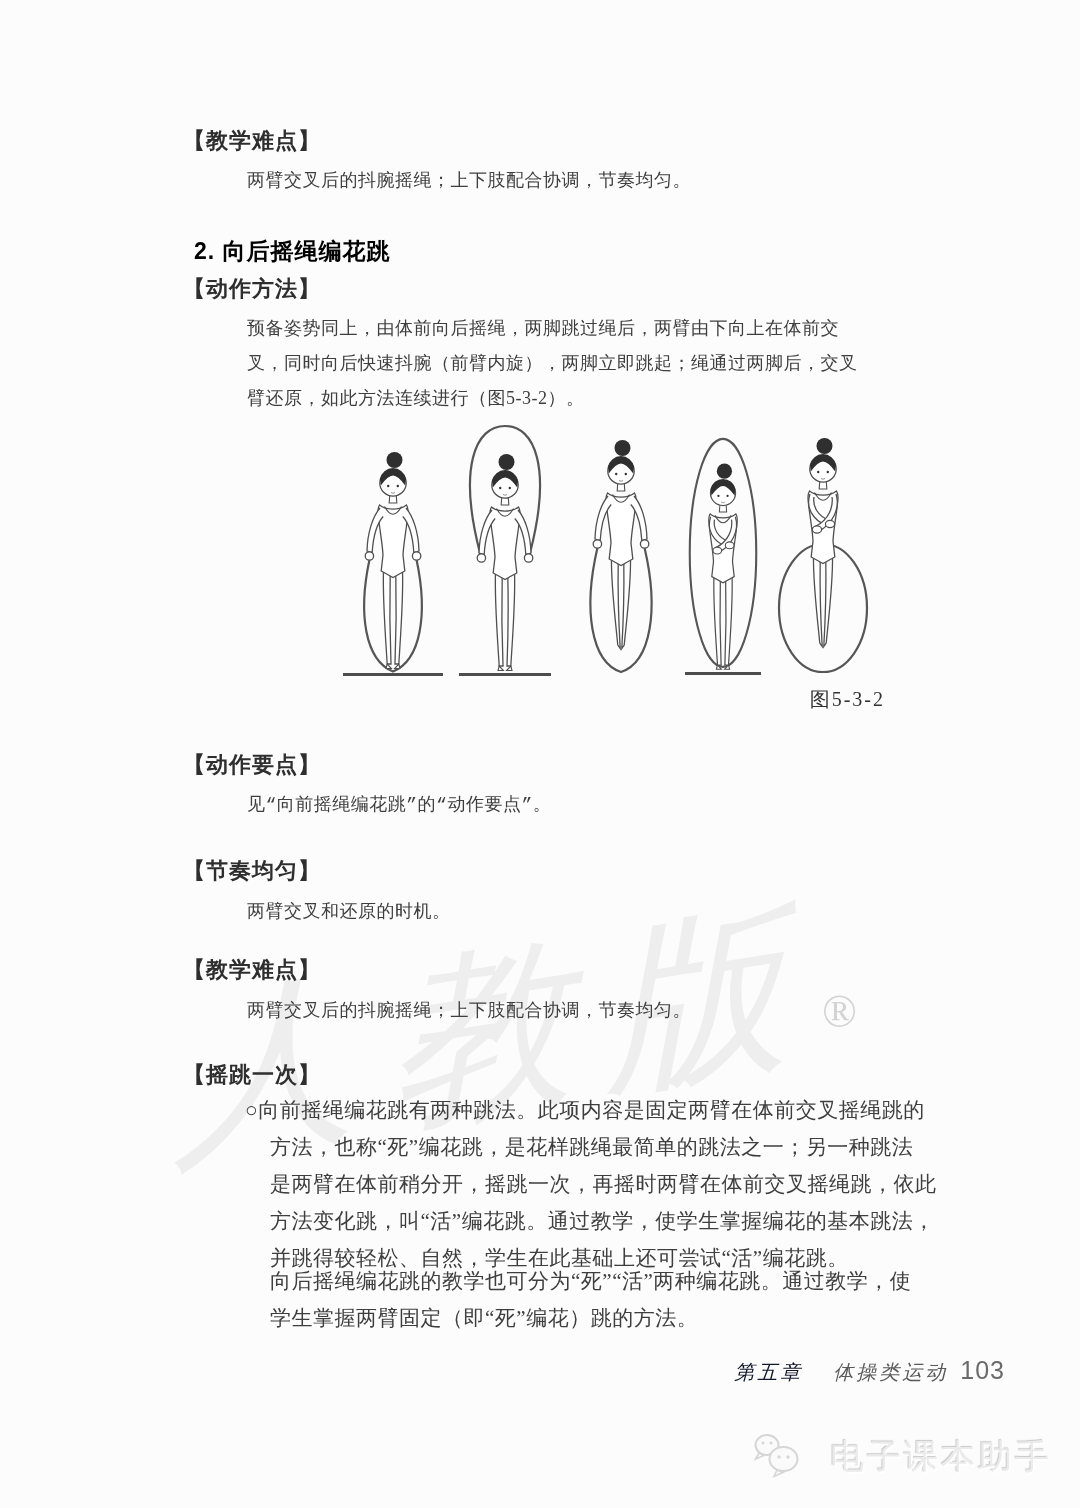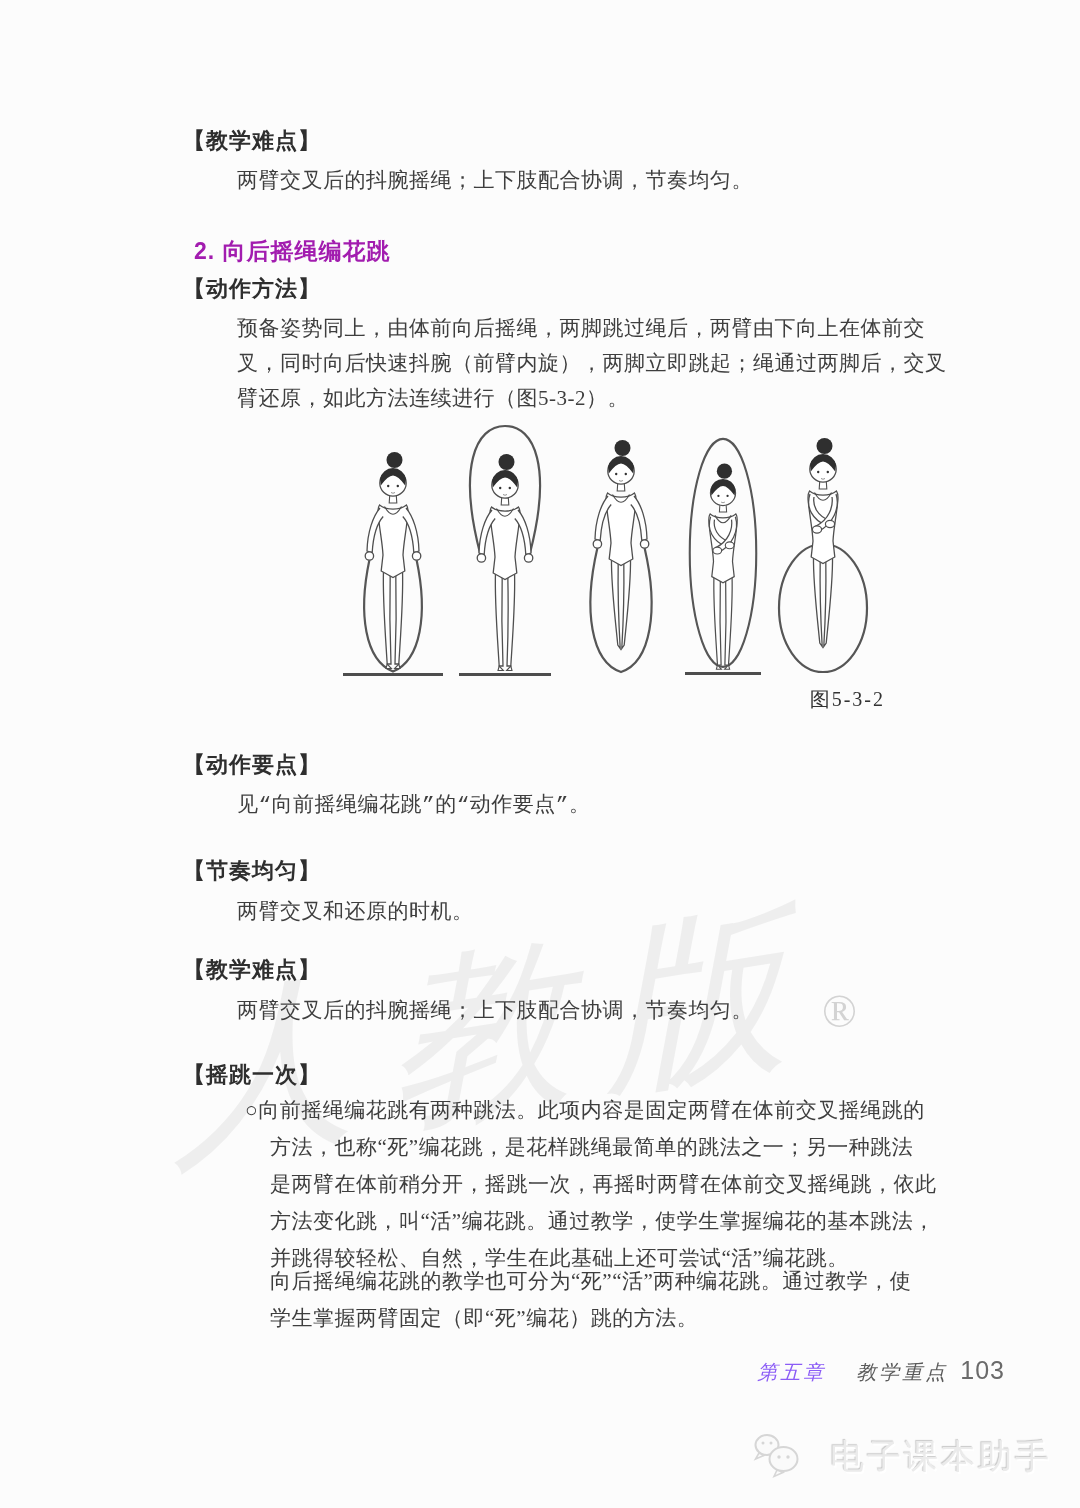--- a/index.html
+++ b/index.html
@@ -12,46 +12,46 @@
     overflow:hidden;
     font-family:"Liberation Serif", serif;
     color:#3b3b3b;
   }
   .hdr{
     position:absolute;left:183px;
     font-size:22px;font-weight:600;color:#2e2e2e;
     letter-spacing:1px;white-space:pre;
   }
   .body-text{
-    position:absolute;left:237px;
-    font-size:21px;line-height:35px;color:#3e3e3e;
+    position:absolute;left:247px;
+    font-size:18px;line-height:35px;color:#3e3e3e;
     white-space:pre;letter-spacing:0.5px;
   }
   .num-heading{
     position:absolute;left:194px;
-    font-size:23px;font-weight:700;color:#a21caf;
+    font-size:23px;font-weight:700;color:#000000;
     font-family:"Liberation Sans", sans-serif;
     letter-spacing:1px;white-space:pre;
   }
   .suggest-p{
     position:absolute;left:270px;
     font-size:21px;line-height:37px;color:#3e3e3e;
     white-space:pre;letter-spacing:0.5px;
   }
   .suggest-p.hanging{ text-indent:-25px; }
   .figure-wrap{position:absolute;left:325px;top:424px;width:560px;}
   .figure-caption{
     position:absolute;left:325px;top:686px;width:560px;
     text-align:right;font-size:20px;color:#333;letter-spacing:2px;
   }
   .footer{
     position:absolute;top:1356px;left:0;width:1005px;
     text-align:right;white-space:nowrap;
   }
-  .footer .chap{font-size:20px;color:#8b5cf6;font-style:italic;letter-spacing:3px;}
+  .footer .chap{font-size:20px;color:#0f172a;font-style:italic;letter-spacing:3px;}
   .footer .sect{font-size:20px;color:#5a5a5a;font-style:italic;letter-spacing:3px;margin-left:26px;}
   .footer .pageno{font-size:25px;color:#6a6a6a;font-family:"Liberation Sans",sans-serif;margin-left:8px;font-style:normal;letter-spacing:1px;}
   .wm-center{
     position:absolute;left:165px;top:960px;width:760px;
     font-size:185px;font-style:italic;letter-spacing:34px;
     color:#8f8f8f;opacity:0.12;
     transform:rotate(-9deg) skewX(-6deg);
     transform-origin:left top;
     pointer-events:none;white-space:nowrap;
   }
@@ -191,21 +191,21 @@
   <div class="suggest-p" style="top:1263px;">向后摇绳编花跳的教学也可分为“死”“活”两种编花跳。通过教学，使
 学生掌握两臂固定（即“死”编花）跳的方法。</div>
   <div class="suggest-p hanging" style="top:1092px;">○向前摇绳编花跳有两种跳法。此项内容是固定两臂在体前交叉摇绳跳的
 方法，也称“死”编花跳，是花样跳绳最简单的跳法之一；另一种跳法
 是两臂在体前稍分开，摇跳一次，再摇时两臂在体前交叉摇绳跳，依此
 方法变化跳，叫“活”编花跳。通过教学，使学生掌握编花的基本跳法，
 并跳得较轻松、自然，学生在此基础上还可尝试“活”编花跳。</div>
 
   <div class="footer">
     <span class="chap">第五章</span>
-    <span class="sect">教学重点</span>
+    <span class="sect">体操类运动</span>
     <span class="pageno">103</span>
   </div>
 
   <div class="wm-bottom">
     <span>
       <svg width="52" height="50" viewBox="0 0 52 50">
         <g fill="#fafafa" stroke="#d6d6d6" stroke-width="2">
           <ellipse cx="17" cy="15" rx="11.5" ry="10"></ellipse>
           <path d="M 9 23 L 5.5 29 L 14 25.5 Z" stroke-width="1.6"></path>
           <ellipse cx="33.5" cy="29" rx="14" ry="12"></ellipse>

